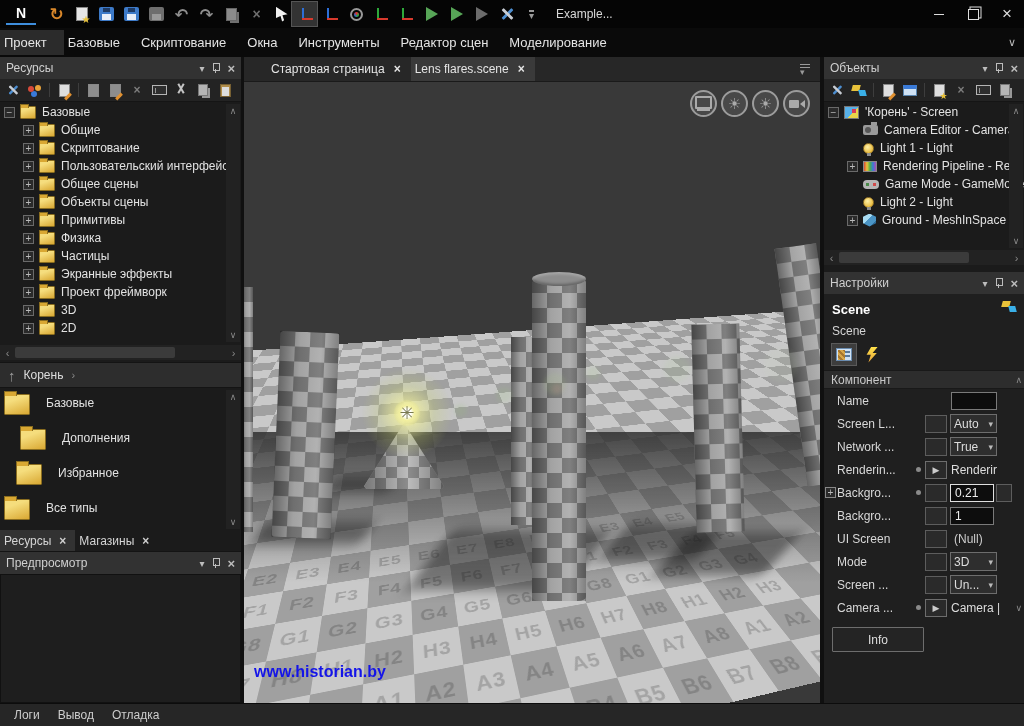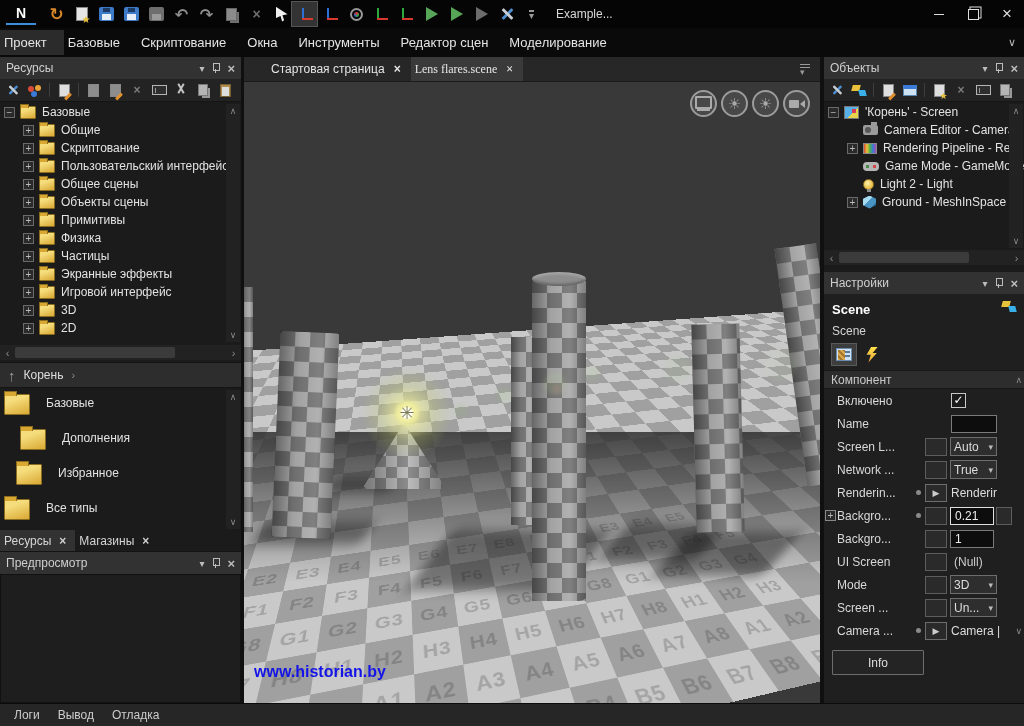--- a/index.html
+++ b/index.html
@@ -112,21 +112,21 @@
   
   .vsplit { position:absolute; top:57px; bottom:23px; width:3px; background:#101010; }
 
   
   #statusbar { position:absolute; left:0; bottom:0; width:1024px; height:23px; background:#262626; border-top:1px solid #0c0c0c; display:flex; align-items:center; padding:0 10px; gap:14px; font-size:12px; color:#cdcdcd; }
 
   
   #center { position:absolute; left:244px; top:57px; width:576px; bottom:23px; background:#2a2a2a; }
   #doc-tabs { position:absolute; left:0; top:0; right:0; height:25px; background:#272727; display:flex; border-bottom:1px solid #1a1a1a; }
   .dtab { display:flex; align-items:center; gap:9px; padding:0 10px; font-size:12px; color:#e5e5e5; }
-  .dtab.active { background:#3a3a3a;font-family:Liberation Serif, serif; }
+  .dtab.active { background:#3a3a3a; }
   .dtab .x { font-weight:bold; }
   #dtab-menu { margin-left:auto; margin-right:10px; align-self:center; color:#9a9a9a; font-size:9px; line-height:5px; }
   #dtab-menu::before { content:""; display:block; width:10px; border-top:4px double #9a9a9a; margin-bottom:2px; }
 
   
   #viewport { position:absolute; left:0; top:25px; right:0; bottom:0; background:#393939; overflow:hidden; }
   #far-floor { position:absolute; left:0; right:0; top:352px; height:125px; background:linear-gradient(#757575,#9c9c9c); }
   #floor3d { position:absolute; inset:0; perspective:520px; perspective-origin:50% 358px; }
   #floor-plane { position:absolute; left:50%; bottom:-46px; width:2576px; height:1288px; margin-left:-1288px;
     transform-origin:50% 100%; transform:rotateX(60deg) rotateZ(-13deg);
@@ -420,21 +420,21 @@
 
       <div class="tree-row" style="padding-left: 23px;">
         <span class="expander">+</span>
         <span class="icon-folder"></span>
         <span>Экранные эффекты</span>
       </div>
 
       <div class="tree-row" style="padding-left: 23px;">
         <span class="expander">+</span>
         <span class="icon-folder"></span>
-        <span>Игровой интерфейс</span>
+        <span>Проект фреймворк</span>
       </div>
 
       <div class="tree-row" style="padding-left: 23px;">
         <span class="expander">+</span>
         <span class="icon-folder"></span>
         <span>3D</span>
       </div>
 
       <div class="tree-row" style="padding-left: 23px;">
         <span class="expander">+</span>
@@ -689,20 +689,25 @@
         <span>'Корень' - Screen</span>
       </div>
 
       <div class="tree-row" style="padding-left: 23px;">
         <span class="expander"></span>
         <span class="ticon icon-camera"></span>
         <span>Camera Editor - Camera</span>
       </div>
 
 
+      <div class="tree-row" style="padding-left: 23px;">
+        <span class="expander"></span>
+        <span class="ticon icon-bulb"></span>
+        <span>Light 1 - Light</span>
+      </div>
 
       <div class="tree-row" style="padding-left: 23px;">
         <span class="expander">+</span>
         <span class="ticon icon-palette"></span>
         <span>Rendering Pipeline - Ren</span>
       </div>
 
       <div class="tree-row" style="padding-left: 23px;">
         <span class="expander"></span>
         <span class="ticon icon-gamepad"></span>
@@ -749,25 +754,20 @@
       <span class="set-tab active">
           <span class="icon-props"></span>
         </span>
       <span class="set-tab">
           <span class="icon-bolt"></span>
         </span>
     </div>
     <div id="prop-grid">
         <div class="sec-header">Компонент<span class="gut-arr">∧</span></div>
         <div class="prop-row">
-          <span class="prop-label">Включено</span>
-          <span class="prop-dot"></span>
-          <span class="checkbox">✓</span>
-        </div>
-        <div class="prop-row">
           <span class="prop-label">Name</span>
           <span class="prop-dot"></span>
           <span class="textinput"></span>
         </div>
         <div class="prop-row">
           <span class="prop-label">Screen L...</span>
           <span class="prop-dot"></span>
           <span class="prebox"></span>
           <span class="dropdown">
             <span>Auto</span>

